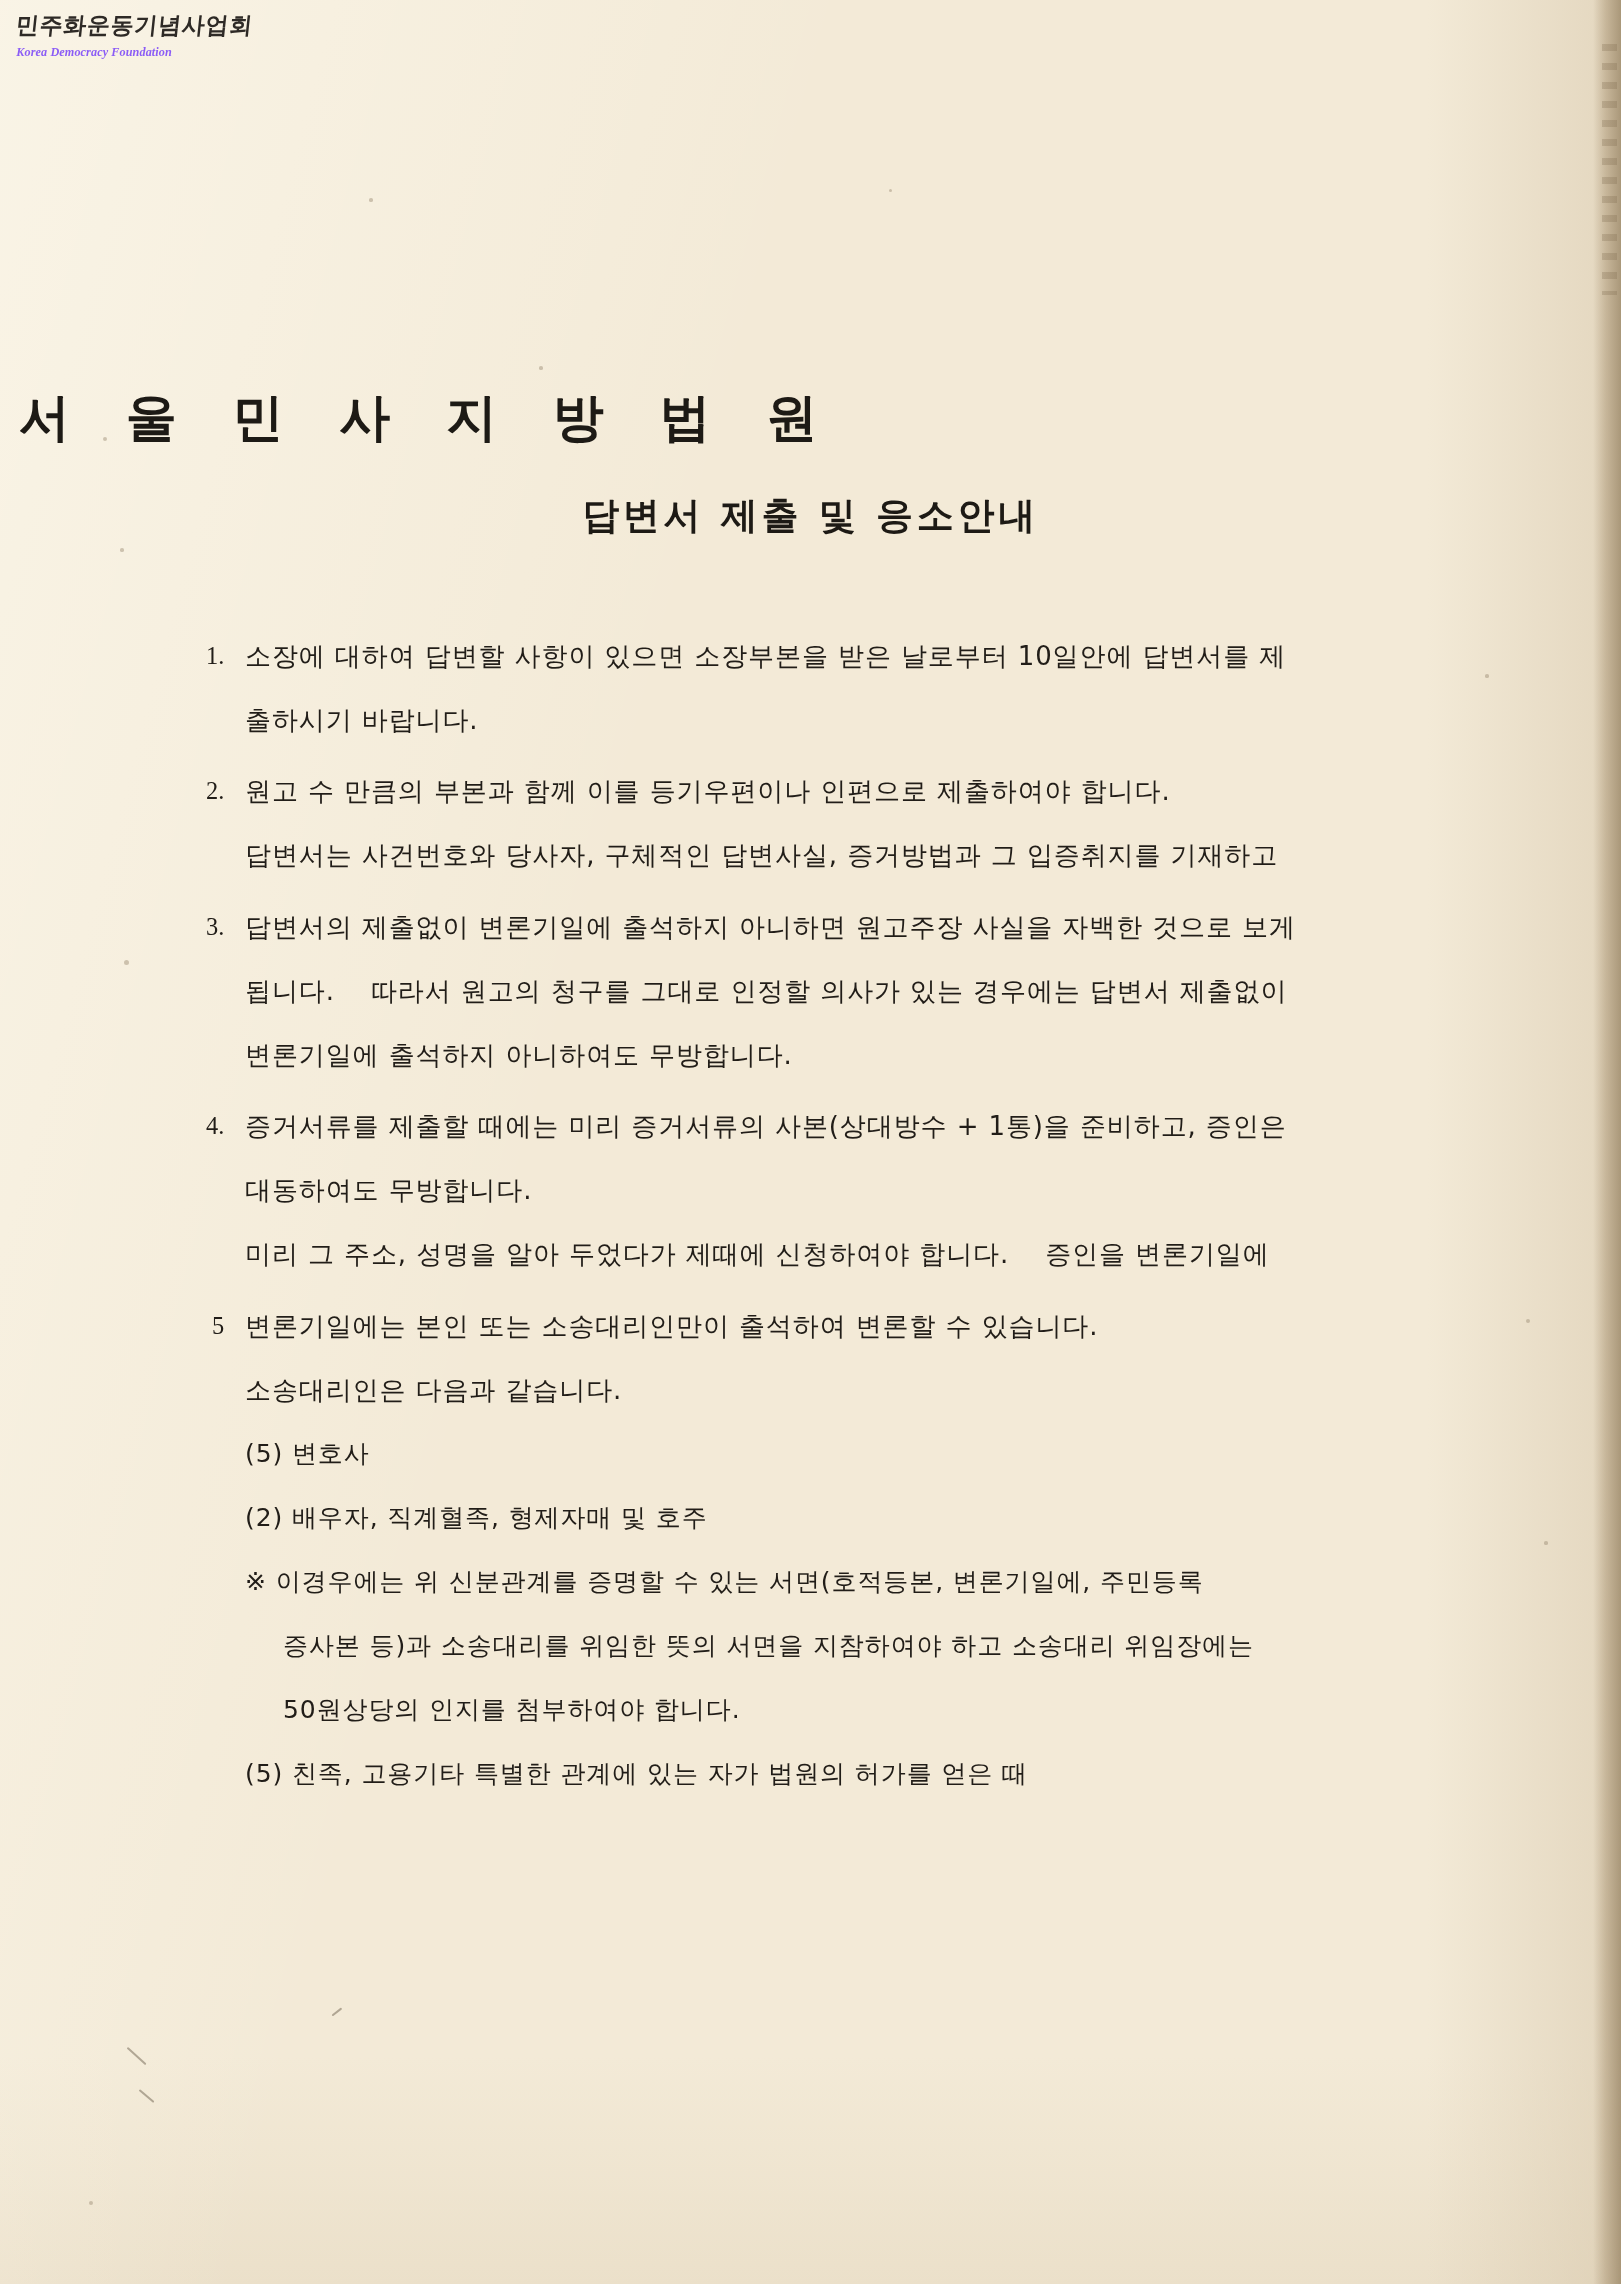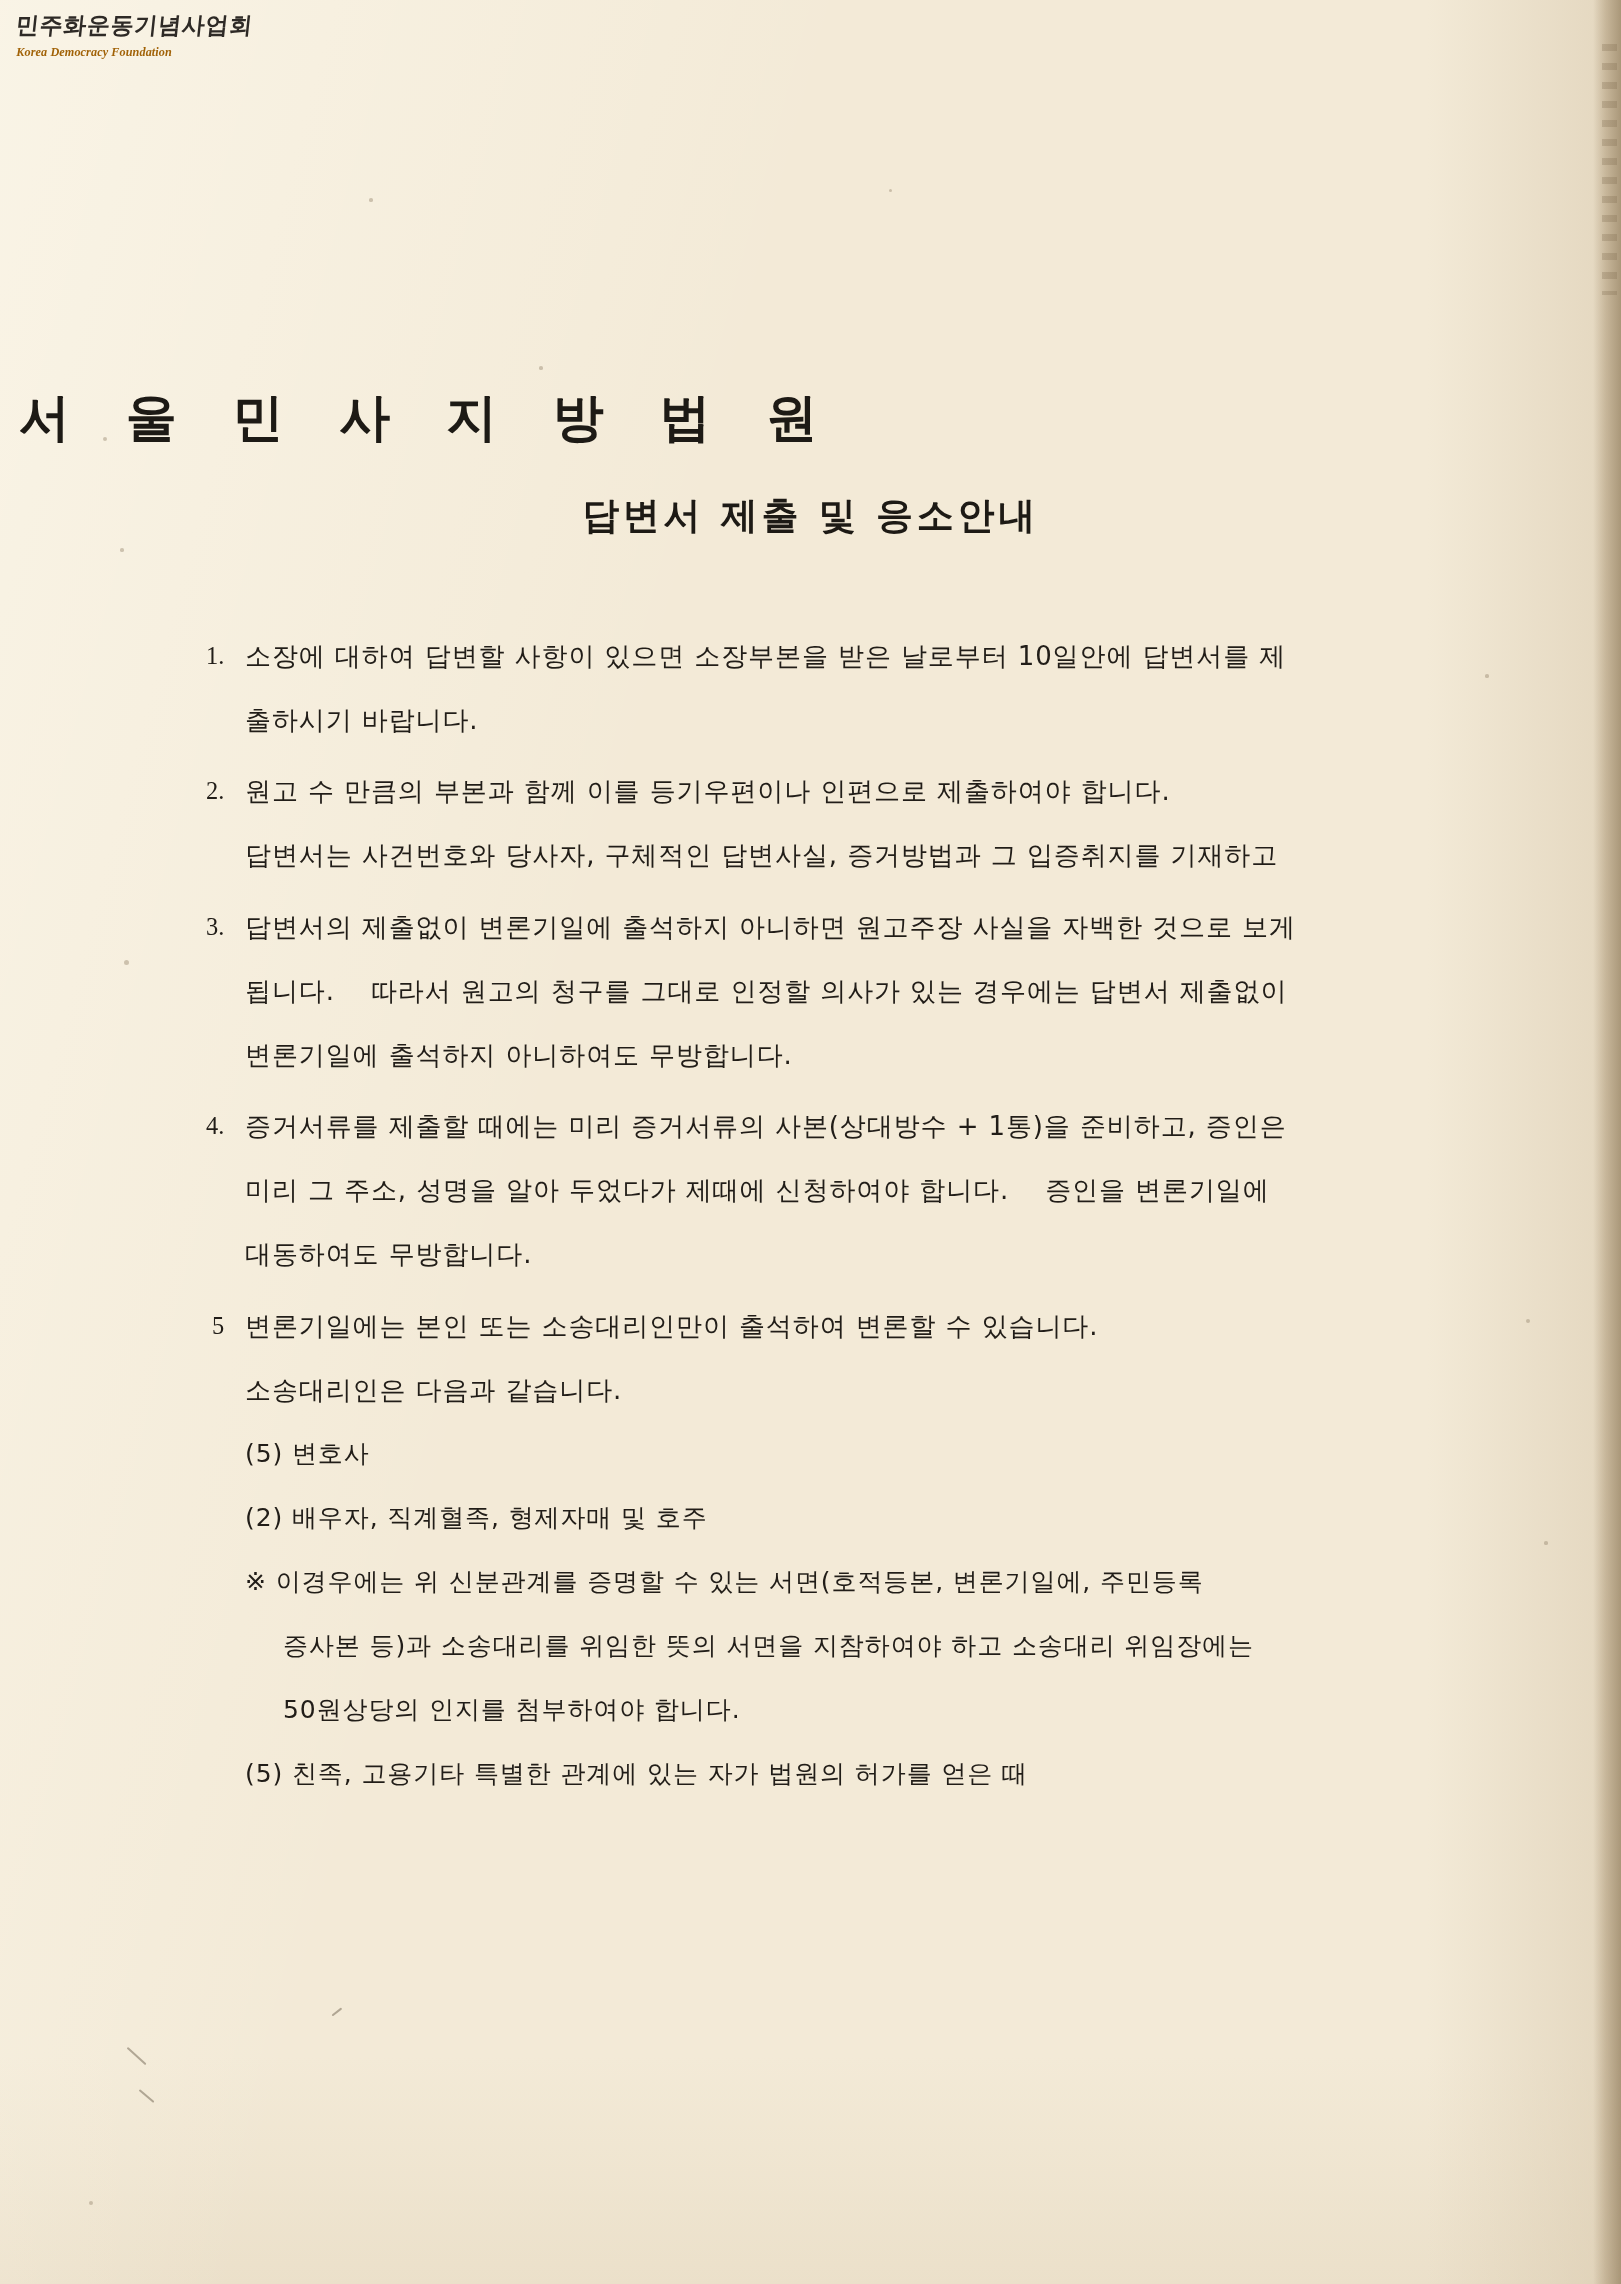--- a/index.html
+++ b/index.html
@@ -75,21 +75,21 @@
     letter-spacing: 0.7px;
     transform: skewX(-6deg);
     white-space: nowrap;
   }
   .logo-en {
     margin-top: 3.7px;
     font-family: "Liberation Serif", serif;
     font-size: 12.2px;
     font-weight: 700;
     font-style: italic;
-    color: #a16207;
+    color: #8b5cf6;
     letter-spacing: 0.1px;
     white-space: nowrap;
   }
 
   
   .doc {
     position: absolute;
     left: 0;
     top: 0;
     width: 1621px;
@@ -230,22 +230,22 @@
           <div class="line">답변서의 제출없이 변론기일에 출석하지 아니하면 원고주장 사실을 자백한 것으로 보게</div>
           <div class="line">됩니다.　 따라서 원고의 청구를 그대로 인정할 의사가 있는 경우에는 답변서 제출없이</div>
           <div class="line">변론기일에 출석하지 아니하여도 무방합니다.</div>
         </div>
       </li>
 
       <li class="item">
         <div class="item-num">4.</div>
         <div class="item-body">
           <div class="line">증거서류를 제출할 때에는 미리 증거서류의 사본(상대방수 + 1통)을 준비하고, 증인은</div>
+          <div class="line">대동하여도 무방합니다.</div>
           <div class="line">미리 그 주소, 성명을 알아 두었다가 제때에 신청하여야 합니다.　 증인을 변론기일에</div>
-          <div class="line">대동하여도 무방합니다.</div>
         </div>
       </li>
 
       <li class="item">
         <div class="item-num">5</div>
         <div class="item-body">
           <div class="line">변론기일에는 본인 또는 소송대리인만이 출석하여 변론할 수 있습니다.</div>
           <div class="line">소송대리인은 다음과 같습니다.</div>
 
           <div class="sub-line">(5) 변호사</div>

